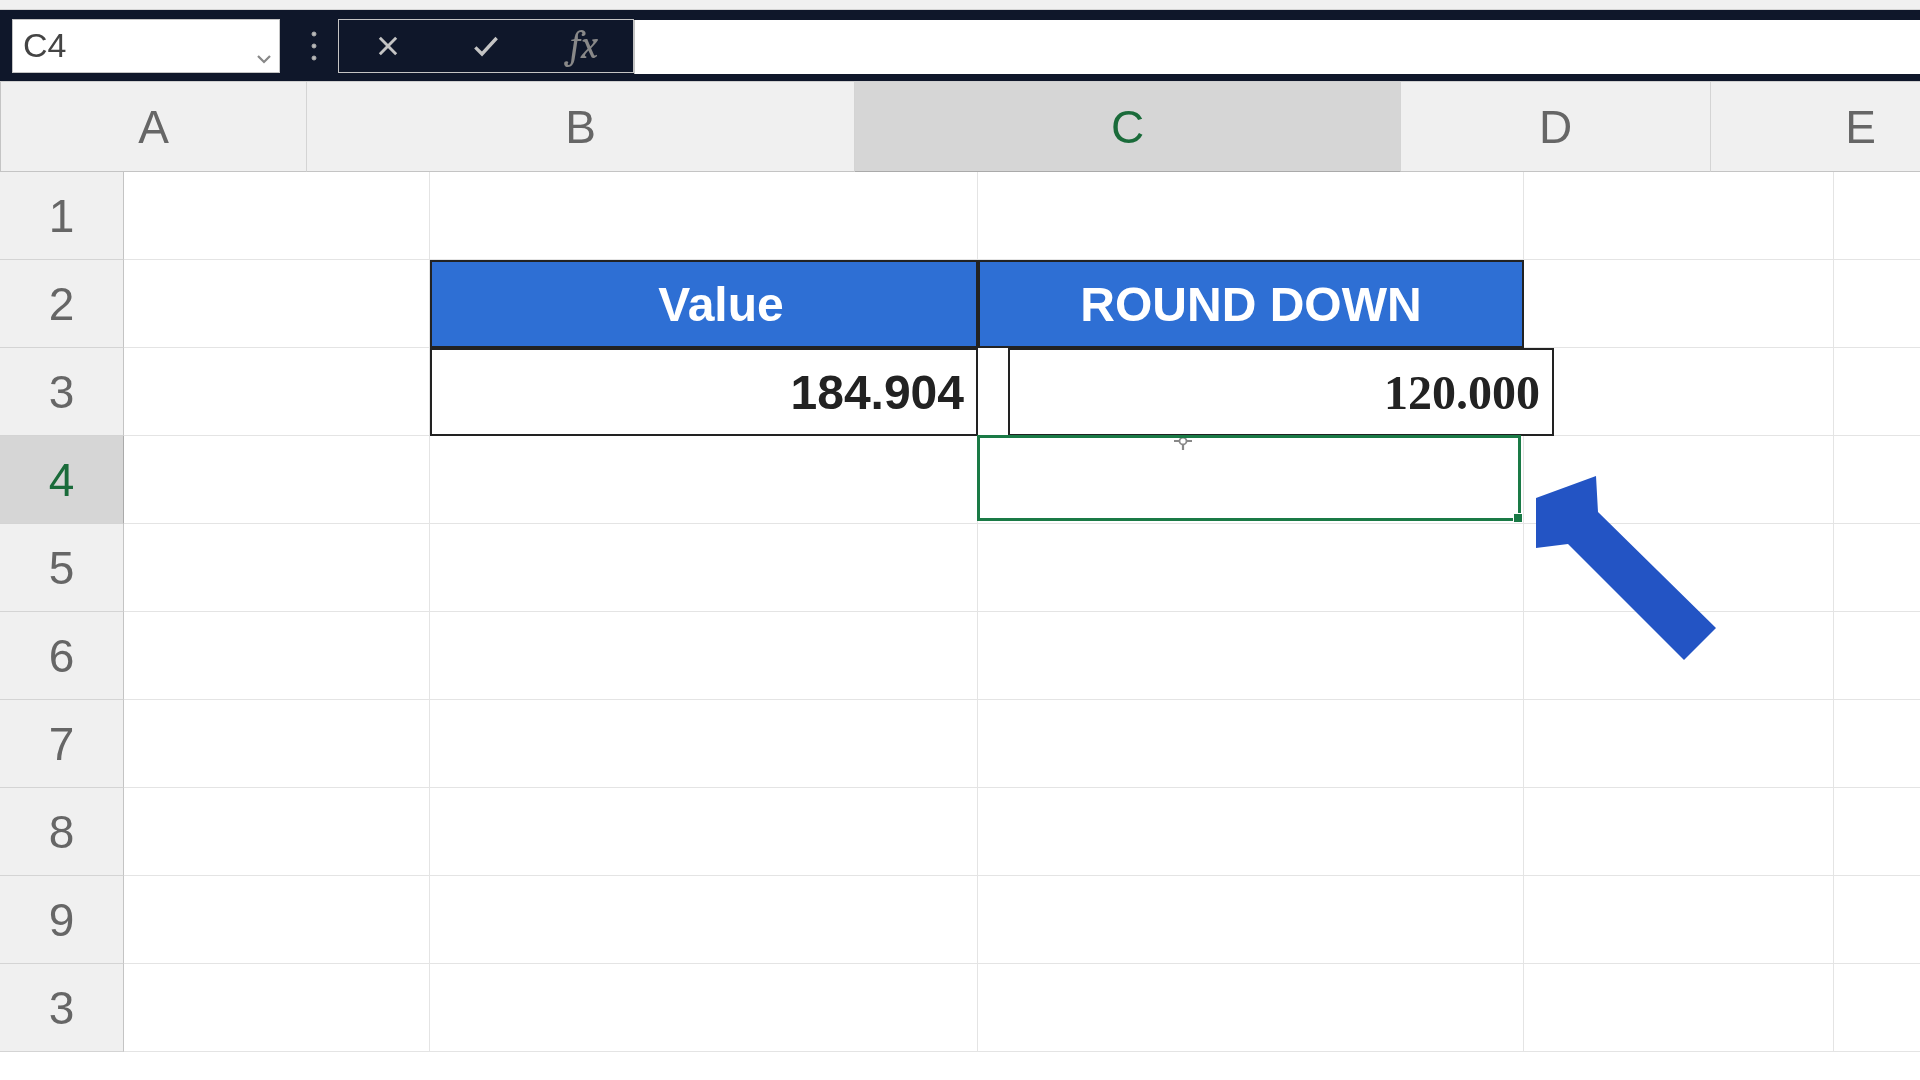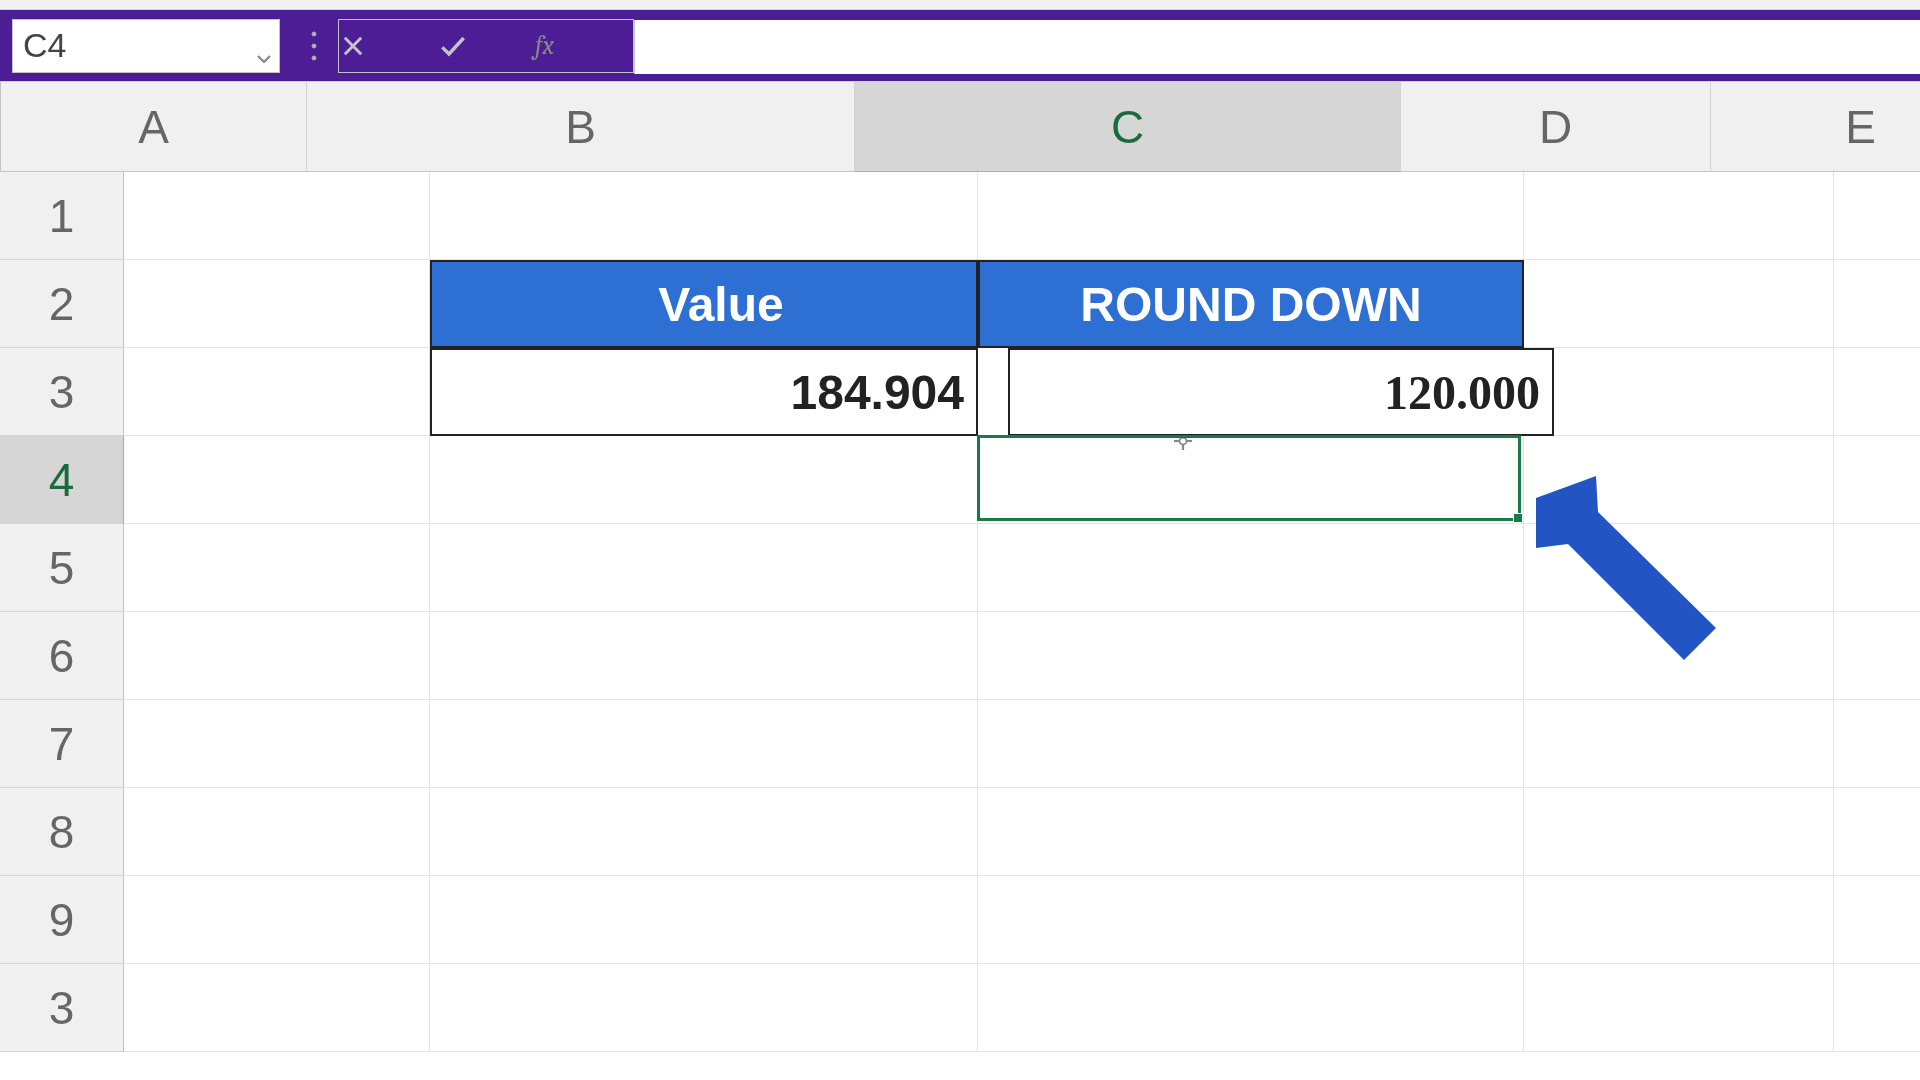--- a/index.html
+++ b/index.html
@@ -18,21 +18,21 @@
       background: #f0f0f0;
       border-bottom: 1px solid #d4d4d4;
       box-shadow: 0 2px 3px rgba(0,0,0,0.08);
     }
     
     
     .formula-bar {
       display: flex;
       align-items: stretch;
       height: 72px;
-      background: #4c1d95;
+      background: #0f172a;
       border-bottom: 1px solid #d0d0d0;
     }
     .name-box-wrap {
       width: 290px;
       padding: 10px 10px 10px 12px;
       display: flex;
       align-items: center;
     }
     .name-box {
       width: 100%;
@@ -71,21 +71,22 @@
     .fb-buttons {
       height: 54px;
       border: 1px solid #c4c4c4;
       display: flex;
       align-items: stretch;
     }
     .fb-btn {
       width: 98px;
       display: flex;
       align-items: center;
-      font-size: 26px;
+      justify-content: center;
+      font-size: 39px;
       color: #b8b8b8;
       border-right: 1px solid transparent;
     }
     .fb-btn:last-child { border-right: none; color: #888; }
     .fb-btn.fx {
       font-style: italic;
       font-family: 'Cambria', serif;
       color: #888;
     }
     

